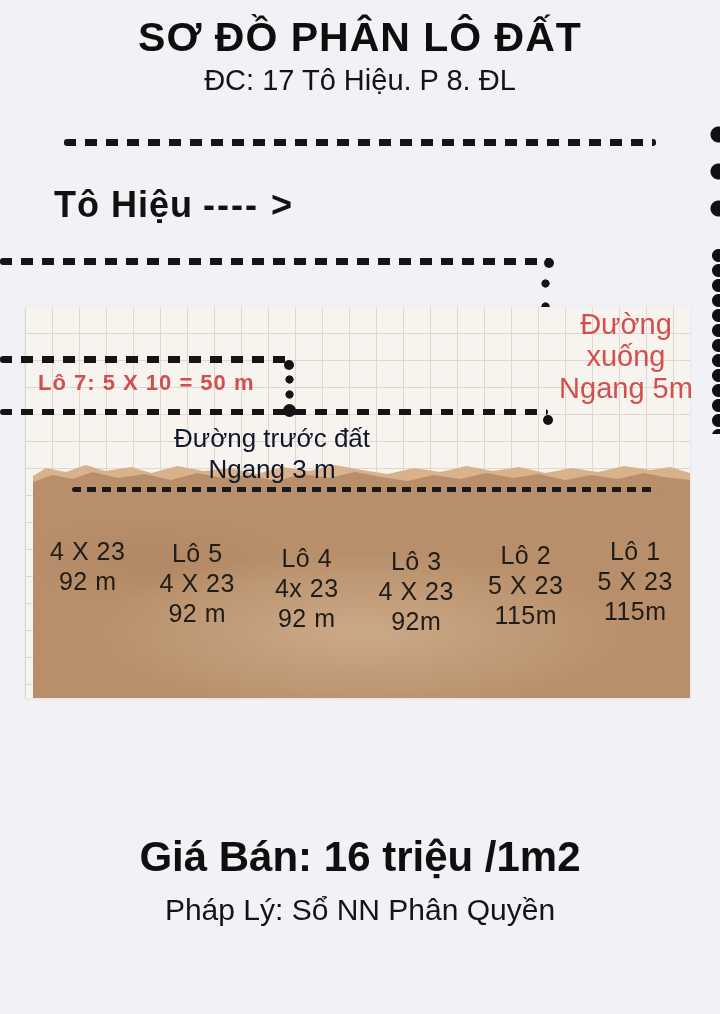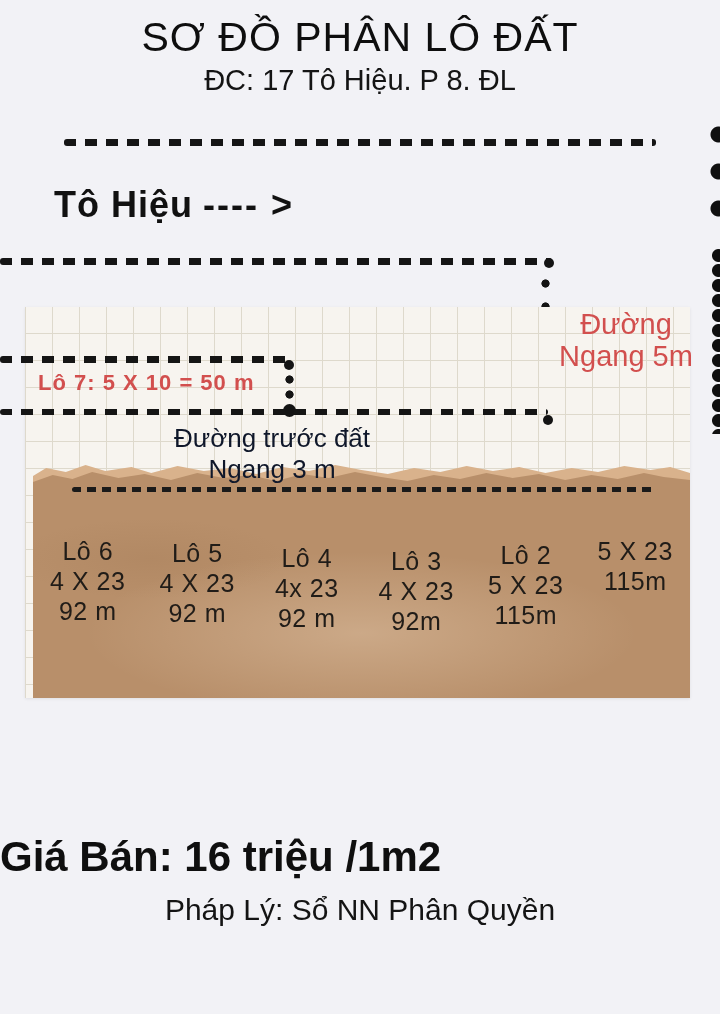--- a/index.html
+++ b/index.html
@@ -5,21 +5,21 @@
   :root{
     --bg:#f2f2f6; --ink:#151515; --red:#d24f4e;
     --kraft:#b88f6a; --kraft-light:#d9b28c; --paper:#f7f4ef; --grid:#ded9cc;
   }
   *{margin:0;padding:0;box-sizing:border-box;}
   html,body{background:#fff;}
   body{font-family:"Liberation Sans", sans-serif;}
   .stage{position:relative;width:720px;height:1014px;background:var(--bg);overflow:hidden;margin:0 auto;}
 
   .title{position:absolute;top:14px;left:0;width:100%;text-align:center;
-    font-size:41px;font-weight:400;letter-spacing:1px;color:#0e0e0e;}
+    font-size:41px;font-weight:700;letter-spacing:1px;color:#0e0e0e;}
   .address{position:absolute;top:64px;left:0;width:100%;text-align:center;
     font-size:29px;font-weight:500;color:#141414;}
 
   .dash-h{position:absolute;height:7px;border-radius:3px;
     background:repeating-linear-gradient(90deg,var(--ink) 0 12px,transparent 12px 21px);}
   .dash-h.fine{height:5px;
     background:repeating-linear-gradient(90deg,#1a1a1a 0 9px,transparent 9px 15px);}
 
   .street{position:absolute;top:184px;left:54px;font-size:36px;font-weight:600;color:#111;
     letter-spacing:1px;}
@@ -72,21 +72,21 @@
     background-size:17px 15px;background-repeat:repeat-y;}
 
   .plots-row{position:absolute;left:33px;top:536px;width:657px;display:flex;}
   .plot{flex:1;text-align:center;color:#201c18;font-size:25px;font-weight:500;
     line-height:30px;letter-spacing:.5px;}
   .plot:nth-child(2){transform:translateY(2px);}
   .plot:nth-child(3){transform:translateY(7px);}
   .plot:nth-child(4){transform:translateY(10px);}
   .plot:nth-child(5){transform:translateY(4px);}
 
-  .price{position:absolute;top:833px;left:0;width:100%;text-align:left;
+  .price{position:absolute;top:833px;left:0;width:100%;text-align:center;
     font-size:42px;font-weight:700;color:#0f0f0f;}
   .legal{position:absolute;top:893px;left:0;width:100%;text-align:center;
     font-size:30px;font-weight:500;color:#141414;}
 </style>
 </head>
 <body>
 
 <div class="stage">
 
   <div class="title">SƠ ĐỒ PHÂN LÔ ĐẤT</div>
@@ -112,36 +112,36 @@
 
   <div class="dash-h" style="left:0;top:356px;width:290px;"></div>
   <div class="dot" style="left:284px;top:360px;"></div>
   <div class="vdots dense" style="left:285px;top:372px;height:44px;"></div>
   <div class="dot big" style="left:283px;top:404px;"></div>
 
   <div class="lot7">Lô 7:  5 X 10 = 50 m</div>
 
   <div class="side-road">
     <div>Đường</div>
+    <div>xuống</div>
     <div>Ngang 5m</div>
   </div>
 
   <div class="dash-h" style="left:0;top:409px;width:548px;height:6px;"></div>
   <div class="dot" style="left:543px;top:415px;"></div>
 
   <div class="front-road">
     <div>Đường trước đất</div>
     <div>Ngang 3 m</div>
   </div>
 
   <div class="dash-h fine" style="left:72px;top:487px;width:585px;"></div>
 
   <div class="plots-row" id="plots-row">
       <div class="plot">
-        <div>Lô 6</div>
         <div>4 X 23</div>
         <div>92 m</div>
       </div>
       <div class="plot">
         <div>Lô 5</div>
         <div>4 X 23</div>
         <div>92 m</div>
       </div>
       <div class="plot">
         <div>Lô 4</div>
@@ -152,20 +152,21 @@
         <div>Lô 3</div>
         <div>4 X 23</div>
         <div>92m</div>
       </div>
       <div class="plot">
         <div>Lô 2</div>
         <div>5 X 23</div>
         <div>115m</div>
       </div>
       <div class="plot">
+        <div>Lô 1</div>
         <div>5 X 23</div>
         <div>115m</div>
       </div>
     </div>
 
   <div class="price">Giá Bán: 16 triệu /1m2</div>
   <div class="legal">Pháp Lý: Sổ NN Phân Quyền</div>
 
 </div>
 

